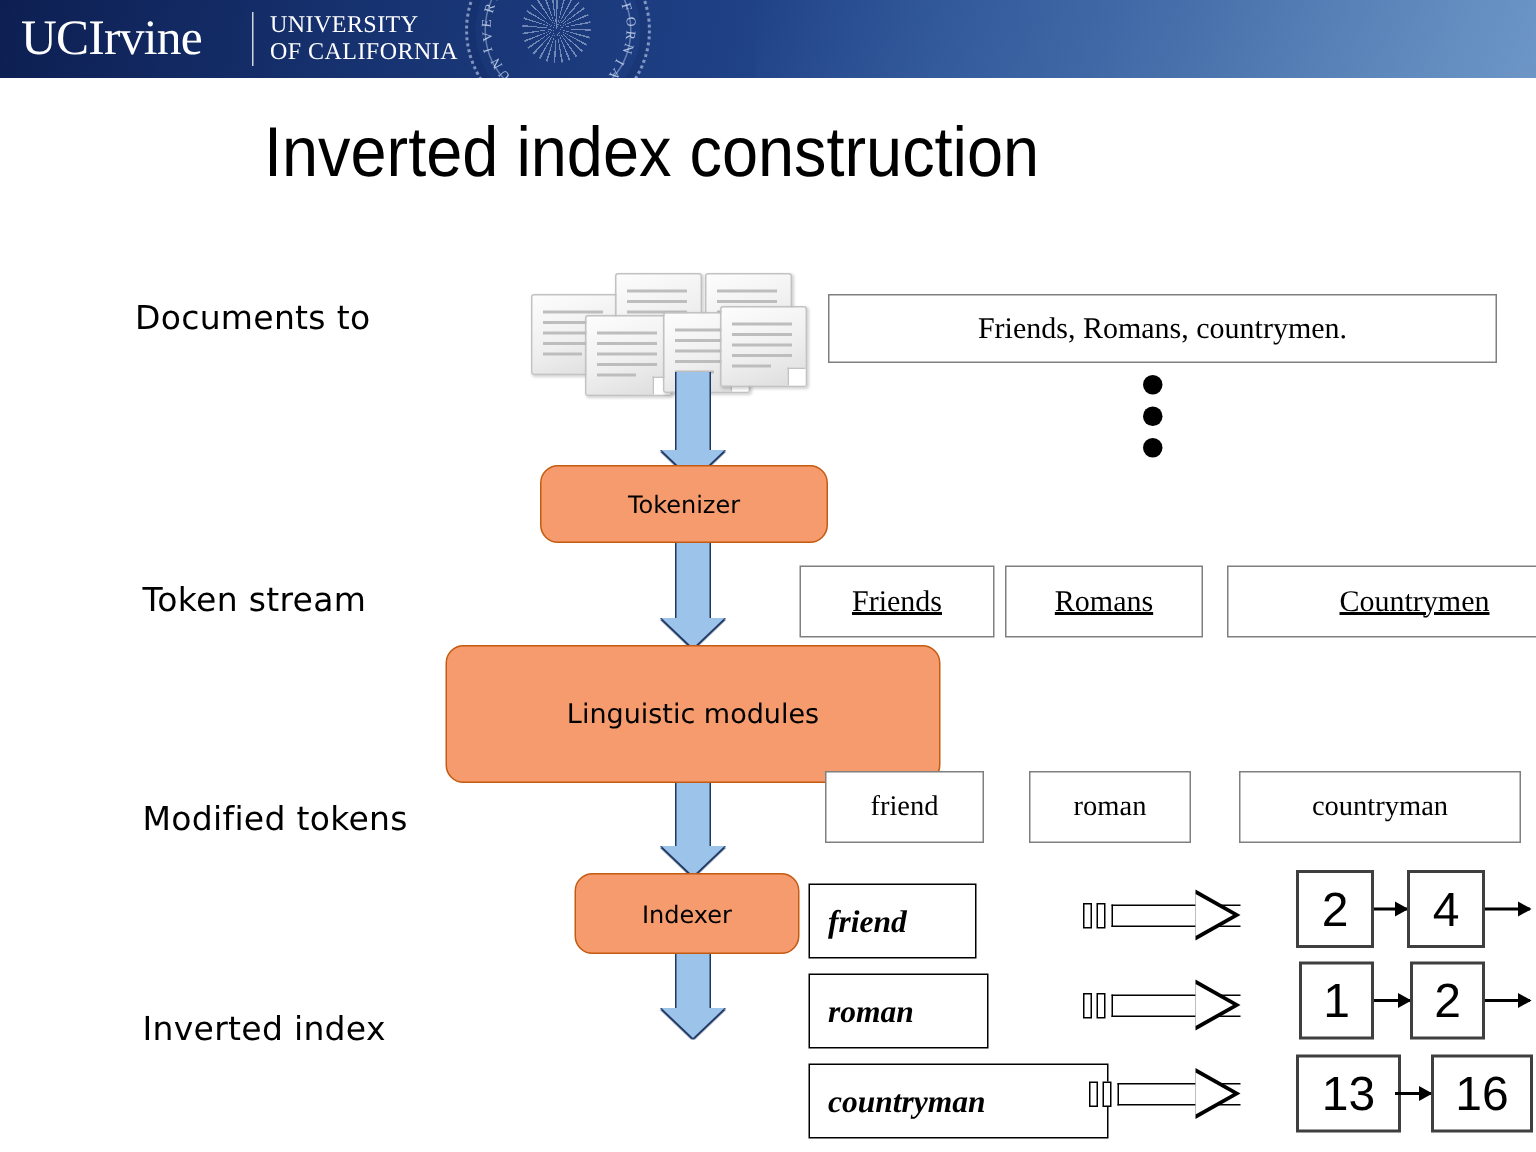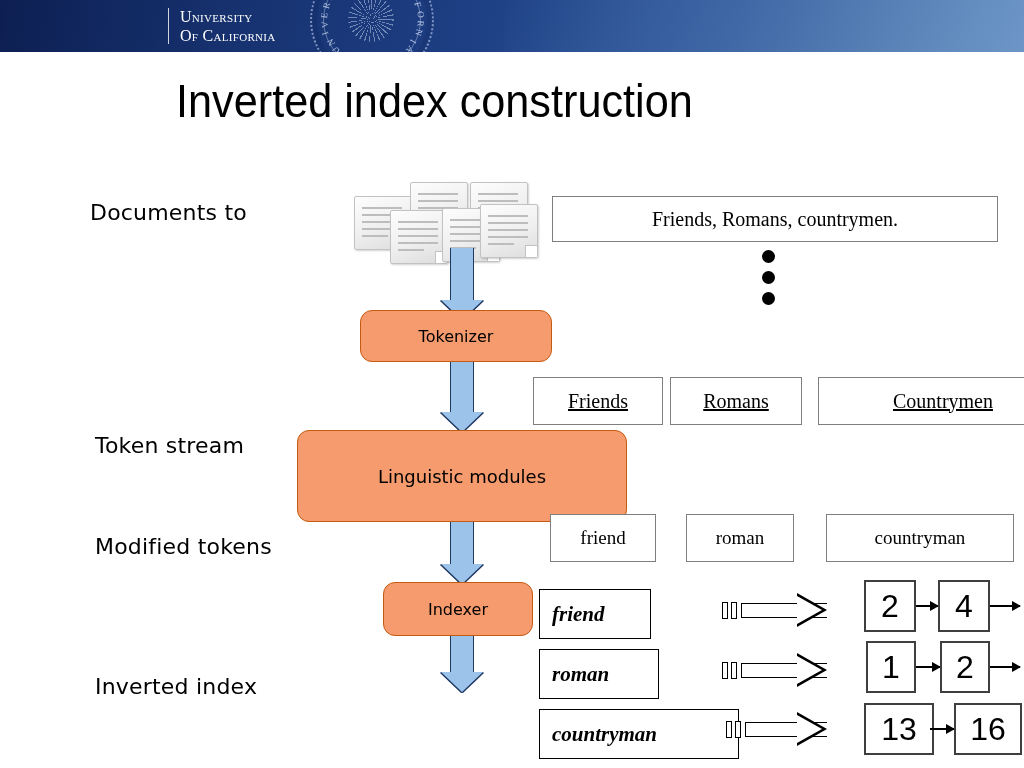--- a/index.html
+++ b/index.html
@@ -46,37 +46,37 @@
   .uci-rule{
     position:absolute;left:168px;top:8px;width:1px;height:36px;background:rgba(255,255,255,.8);
   }
   .uci-sub{
     position:absolute;left:180px;top:8px;color:#ffffff;
     font-family:"Liberation Serif","DejaVu Serif",serif;
     line-height:18px;
   }
   .uci-sub .l1{font-size:16px;letter-spacing:.3px;display:block;}
   .uci-sub .l2{font-size:16px;letter-spacing:.3px;display:block;}
-  .uci-sub .sm{font-size:11px;}
+  .uci-sub .sm{font-size:16px;}
 
   
   .slide-title{
     position:absolute;left:176px;top:72px;width:760px;
     font-family:"Liberation Sans","DejaVu Sans",sans-serif;
     font-size:47px;line-height:58px;color:#000000;font-weight:400;
     transform:scaleX(.92);transform-origin:left top;white-space:nowrap;
   }
 
   
   .stage-label{
     position:absolute;color:#000;font-size:22px;line-height:33px;
     font-family:"DejaVu Sans","Liberation Sans",sans-serif;letter-spacing:.2px;
   }
   #lbl-docs{left:90px;top:196px;width:270px;font-weight:400;}
-  #lbl-token-stream{left:95px;top:384px;width:280px;margin-top:45px;}
+  #lbl-token-stream{left:95px;top:384px;width:280px;}
   #lbl-mod-tokens{left:95px;top:530px;width:290px;}
   #lbl-inv-index{left:95px;top:670px;width:280px;}
 
   
   .doc-cluster{position:absolute;left:352px;top:182px;width:184px;height:72px;}
   .docicon{
     position:absolute;width:56px;height:52px;background:linear-gradient(160deg,#fdfdfd 0%,#efefef 55%,#dcdcdc 100%);
     border:1px solid #c2c2c2;border-radius:2px;box-shadow:1px 1px 2px rgba(0,0,0,.18);
   }
   .docicon i{
@@ -247,20 +247,21 @@
         <span style="left: 14.5503px; top: 31.5941px; transform: rotate(-62.1739deg);">S</span>
         <span style="left: 99.4497px; top: 31.5941px; transform: rotate(62.1739deg);">I</span>
         <span style="left: 103.018px; top: 40.3498px; transform: rotate(73.4783deg);">F</span>
         <span style="left: 104.801px; top: 49.6351px; transform: rotate(84.7826deg);">O</span>
         <span style="left: 104.729px; top: 59.0898px; transform: rotate(96.087deg);">R</span>
         <span style="left: 102.806px; top: 68.347px; transform: rotate(107.391deg);">N</span>
         <span style="left: 99.1048px; top: 77.0475px; transform: rotate(118.696deg);">I</span>
         <span style="left: 93.7701px; top: 84.8538px; transform: rotate(130deg);">A</span>
       </div>
   </div>
+  <div class="uci-logo">UCIrvine</div>
   <div class="uci-rule"></div>
   <div class="uci-sub">
     <span class="l1"><span>U</span><span class="sm">NIVERSITY</span></span>
     <span class="l2"><span>O</span><span class="sm">F</span> <span>C</span><span class="sm">ALIFORNIA</span></span>
   </div>
 </div>
 
 <div class="slide-title">Inverted index construction</div>
 
 <div class="stage-label" id="lbl-docs">

